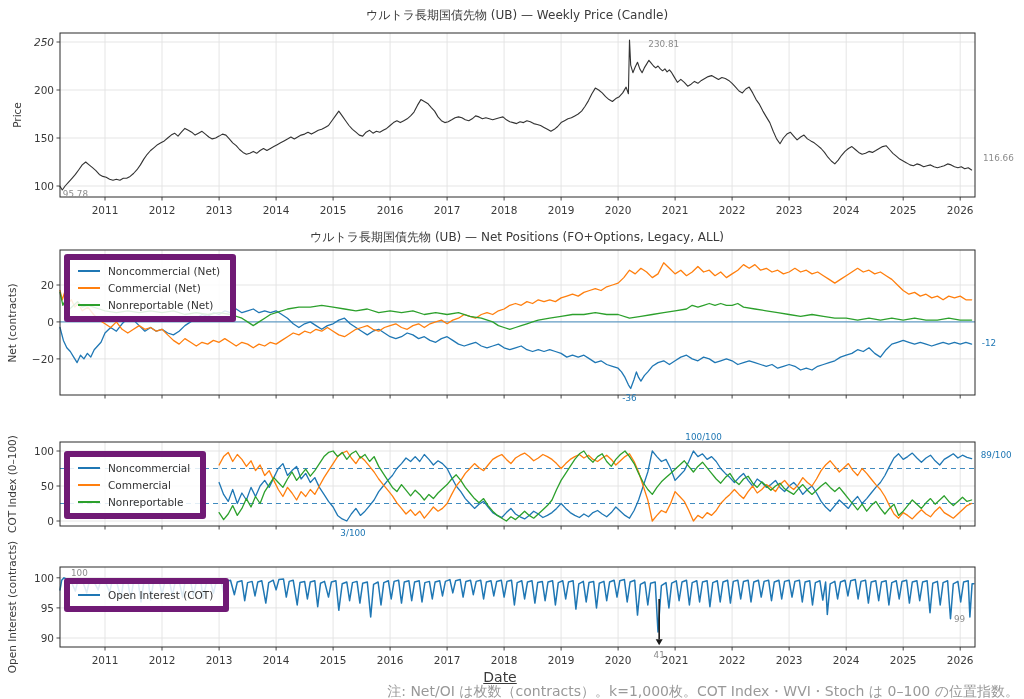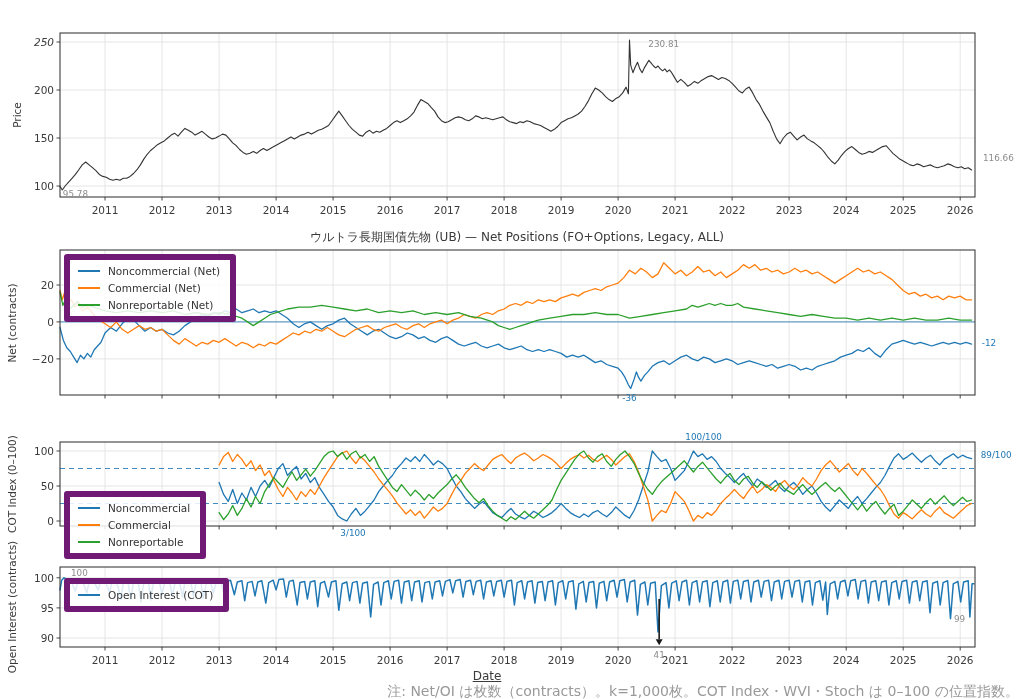--- a/index.html
+++ b/index.html
@@ -10,21 +10,21 @@
   .yl{position:absolute;transform:translate(-50%,-50%) rotate(-90deg);font-size:10.5px;color:#3a3a3a;white-space:nowrap;}
   .ytick{position:absolute;left:20px;width:34px;text-align:right;font-size:10.5px;color:#3a3a3a;line-height:14px;}
   .xtick{position:absolute;width:44px;text-align:center;font-size:10.5px;color:#3a3a3a;line-height:14px;}
   .legend{position:absolute;background:rgba(255,255,255,0.85);border:6px solid #701a75;border-radius:3px;
           padding:5px 10px 5px 8px;display:flex;flex-direction:column;gap:5px;font-size:10.5px;color:#333;}
   .lrow{display:flex;align-items:center;gap:8px;white-space:nowrap;}
   .sw{width:22px;height:2px;flex:none;}
   .ann{position:absolute;font-size:8.8px;line-height:1;white-space:nowrap;}
   .ann.mid{transform:translateX(-50%);}
   .note{position:absolute;right:5px;top:683px;font-size:14px;color:#999999;white-space:nowrap;}
-  .xlabel{position:absolute;left:487px;top:669px;transform:translateX(-50%);font-size:12px;color:#3a3a3a;text-decoration:underline;}
+  .xlabel{position:absolute;left:500px;top:669px;transform:translateX(-50%);font-size:14px;color:#3a3a3a;text-decoration:underline;}
 </style>
 </head>
 <body>
 
 <div class="fig" id="fig">
   <div class="note">注: Net/OI は枚数（contracts）。k=1,000枚。COT Index・WVI・Stoch は 0–100 の位置指数。</div>
   <div class="xlabel">Date</div>
 <svg width="1024" height="699">
       <line x1="105.0" x2="105.0" y1="33" y2="197" stroke="#e2e2e2" stroke-width="0.9"></line>
       <line x1="162.0" x2="162.0" y1="33" y2="197" stroke="#e2e2e2" stroke-width="0.9"></line>
@@ -211,20 +211,21 @@
     <div class="xtick" style="left: 425.093px; top: 203px;">2017</div>
     <div class="xtick" style="left: 482.103px; top: 203px;">2018</div>
     <div class="xtick" style="left: 539.112px; top: 203px;">2019</div>
     <div class="xtick" style="left: 596.121px; top: 203px;">2020</div>
     <div class="xtick" style="left: 653.131px; top: 203px;">2021</div>
     <div class="xtick" style="left: 710.14px; top: 203px;">2022</div>
     <div class="xtick" style="left: 767.15px; top: 203px;">2023</div>
     <div class="xtick" style="left: 824.159px; top: 203px;">2024</div>
     <div class="xtick" style="left: 881.168px; top: 203px;">2025</div>
     <div class="xtick" style="left: 938.178px; top: 203px;">2026</div>
+    <div class="ptitle" style="top: 7px;">ウルトラ長期国債先物 (UB) — Weekly Price (Candle)</div>
     <div class="yl" style="left: 17px; top: 115px;">Price</div>
     <div class="ann mid" style="color: rgb(140, 140, 140); left: 75.3925px; top: 190.121px;">95.78</div>
     <div class="ann mid" style="color: rgb(140, 140, 140); left: 663.729px; top: 40.4195px;">230.81</div>
     <div class="ann" style="color: rgb(140, 140, 140); left: 982.981px; top: 154.135px;">116.66</div>
     <div class="ytick" style="top: 351.935px;">−20</div>
     <div class="ytick" style="top: 314.945px;">0</div>
     <div class="ytick" style="top: 277.955px;">20</div>
     <div class="ptitle" style="top: 229px;">ウルトラ長期国債先物 (UB) — Net Positions (FO+Options, Legacy, ALL)</div>
     <div class="yl" style="left: 12px; top: 322.5px;">Net (contracts)</div>
     <div class="legend" style="left: 64px; top: 254px;">
@@ -240,21 +241,21 @@
         <span class="sw" style="background: rgb(44, 160, 44);"></span>
         <span>Nonreportable (Net)</span>
       </div>
     </div>
     <div class="ann mid" style="color: rgb(31, 119, 180); left: 629.523px; top: 393.527px;">-36</div>
     <div class="ann" style="color: rgb(31, 119, 180); left: 981.841px; top: 339.214px;">-12</div>
     <div class="ytick" style="top: 514.03px;">0</div>
     <div class="ytick" style="top: 479.03px;">50</div>
     <div class="ytick" style="top: 444.03px;">100</div>
     <div class="yl" style="left: 12px; top: 484px;">COT Index (0–100)</div>
-    <div class="legend" style="left: 64px; top: 451px; margin-top: 40px;">
+    <div class="legend" style="left: 64px; top: 451px;">
       <div class="lrow">
         <span class="sw" style="background: rgb(31, 119, 180);"></span>
         <span>Noncommercial</span>
       </div>
       <div class="lrow">
         <span class="sw" style="background: rgb(255, 127, 14);"></span>
         <span>Commercial</span>
       </div>
       <div class="lrow">
         <span class="sw" style="background: rgb(44, 160, 44);"></span>

